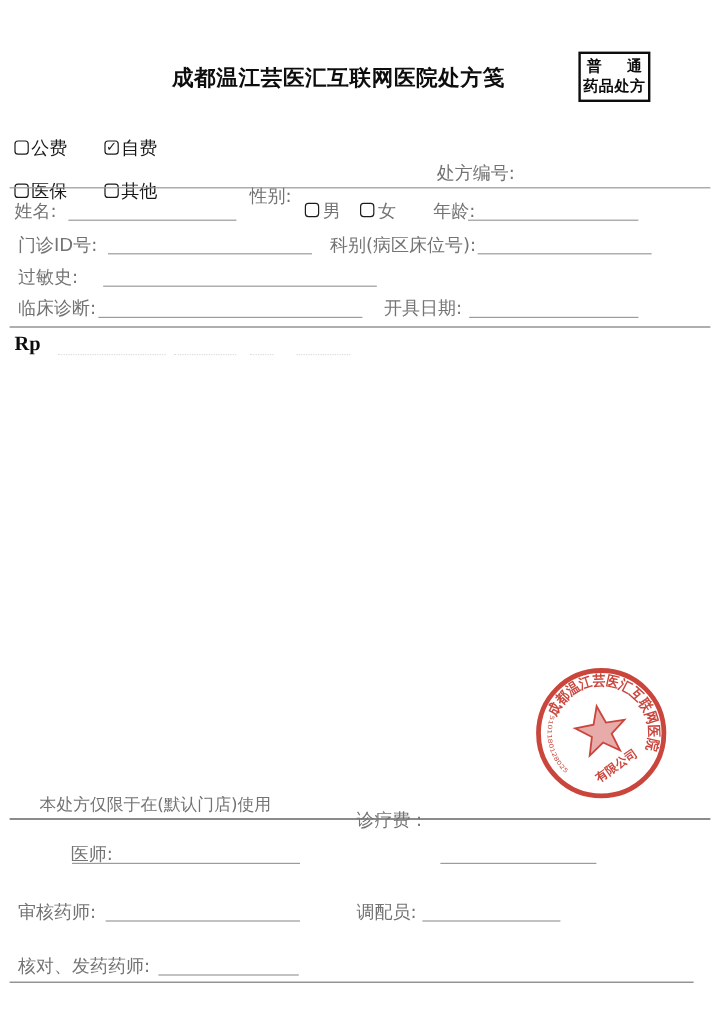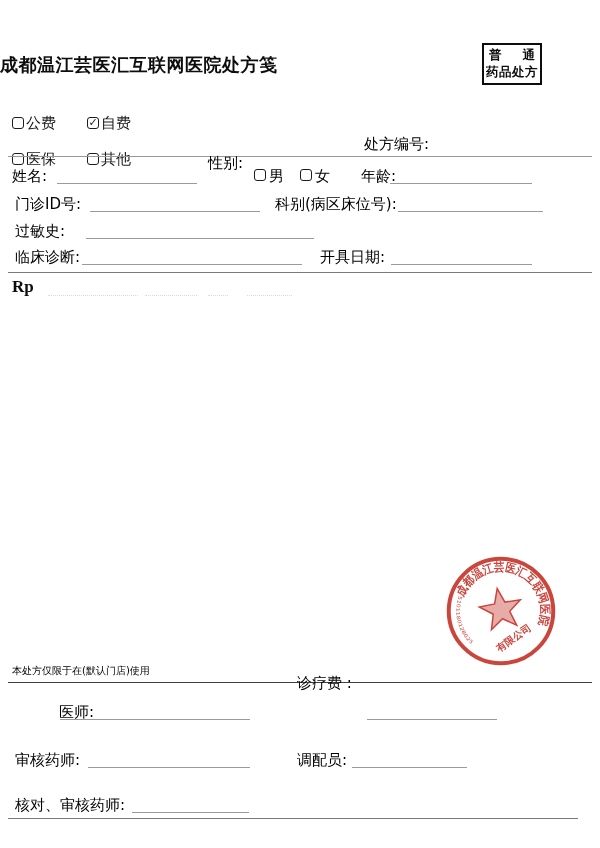--- a/index.html
+++ b/index.html
@@ -3,43 +3,43 @@
 <meta charset="utf-8">
 <style>
   * { margin:0; padding:0; box-sizing:border-box; }
   html,body { background:#ffffff; }
   .page {
     position:relative; width:600px; height:848px; background:#ffffff;
     font-family:"DejaVu Sans","Liberation Sans",sans-serif; color:#161616;
     overflow:hidden;
   }
   .title {
-    position:absolute; top:53px; left:0; width:564px; text-align:left;
+    position:absolute; top:53px; left:0; width:564px; text-align:center;
     font-size:18px; font-weight:bold; letter-spacing:0.5px; color:#0d0d0d;
   }
   .type-box {
     position:absolute; left:482px; top:43px; width:60px; height:42px;
     border:2px solid #0d0d0d; font-weight:bold; font-size:12.5px; color:#0d0d0d;
     display:flex; flex-direction:column; justify-content:center;
   }
   .type-box .l1 { display:flex; justify-content:space-between; padding:0 5px; }
   .type-box .l2 { text-align:center; letter-spacing:0.5px; }
   .pay-grid {
     position:absolute; left:12px; top:115px;
     display:grid; grid-template-columns:55px 55px; row-gap:2px; column-gap:0;gap:20px;
   }
   .pay-item { display:flex; align-items:center; font-size:15px; white-space:nowrap; height:16px; }
   .cb {
     display:inline-block; width:12px; height:12px; border:1.6px solid #1c1c1c;
     border-radius:3px; background:#fff; font-size:11px; line-height:10px;
     text-align:center; color:#1c1c1c; font-weight:bold; margin-right:2px; flex:0 0 auto;
   }
   .cb-abs { position:absolute; }
-  .lbl { position:absolute; font-size:15px; line-height:18px; white-space:nowrap; color:#000000;text-align:right; }
-  .lbl-sm { font-size:10px; }
+  .lbl { position:absolute; font-size:15px; line-height:18px; white-space:nowrap; color:#737373;text-align:right; }
+  .lbl-sm { font-size:14px;margin-left:21px; }
   .blank { position:absolute; height:17px; border-bottom:1px solid #9b9b9b; }
   .rule { position:absolute; left:8px; width:584px; border-top:1px solid #999; }
   .rule-dark { border-top:1.5px solid #3f3f3f; }
   .rule-mid { border-top:1px solid #7a7a7a; }
   .rp { position:absolute; left:12px; top:277px; font-family:"Liberation Serif","DejaVu Serif",serif;
         font-weight:bold; font-size:17px; color:#0d0d0d; }
   .ghost { position:absolute; height:8px; border-bottom:1px dotted #dcdcdc; }
   .stamp { position:absolute; left:444px; top:554px; width:114px; height:114px; }
 </style>
 </head>
@@ -134,18 +134,18 @@
   <div class="lbl" style="left:15px; top:703px;margin-left:44px;">医师:</div>
   <div class="blank" style="left:60px; top:703px; width:190px;"></div>
   <div class="lbl" style="left:297px; top:674px;">诊疗费 :</div>
   <div class="blank" style="left:367px; top:703px; width:130px;"></div>
 
   <div class="lbl" style="left:15px; top:751px;">审核药师:</div>
   <div class="blank" style="left:88px; top:751px; width:162px;"></div>
   <div class="lbl" style="left:297px; top:751px;">调配员:</div>
   <div class="blank" style="left:352px; top:751px; width:115px;"></div>
 
-  <div class="lbl" style="left:15px; top:796px;">核对、审核药师:</div>
+  <div class="lbl" style="left:15px; top:796px;">核对、发药药师:</div>
   <div class="blank" style="left:132px; top:796px; width:117px;"></div>
 
   <div class="rule rule-mid" style="top:818px; width:570px;"></div>
 
 </div>
 
 </body></html>

